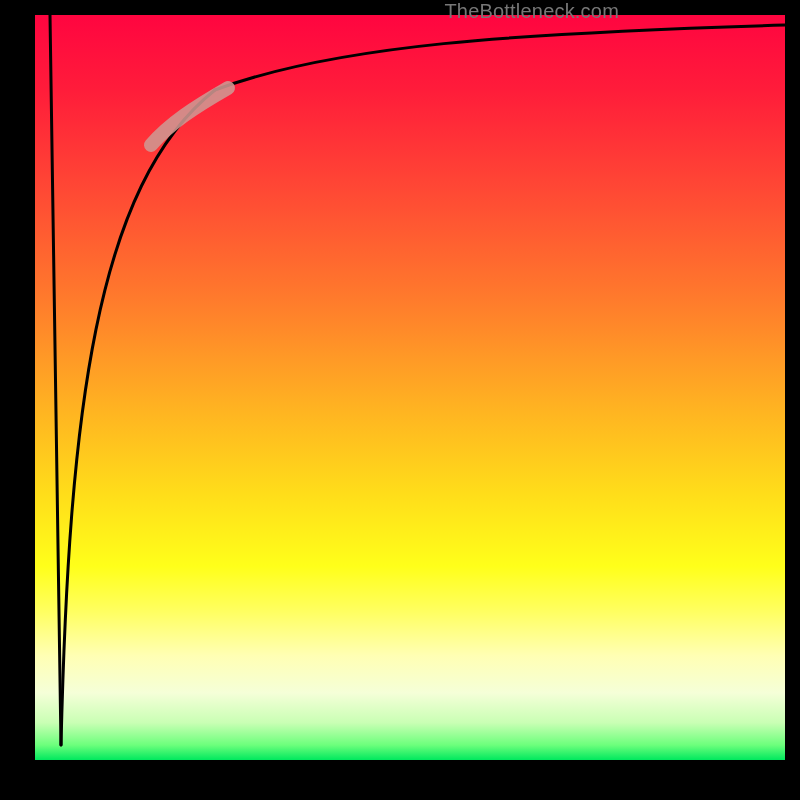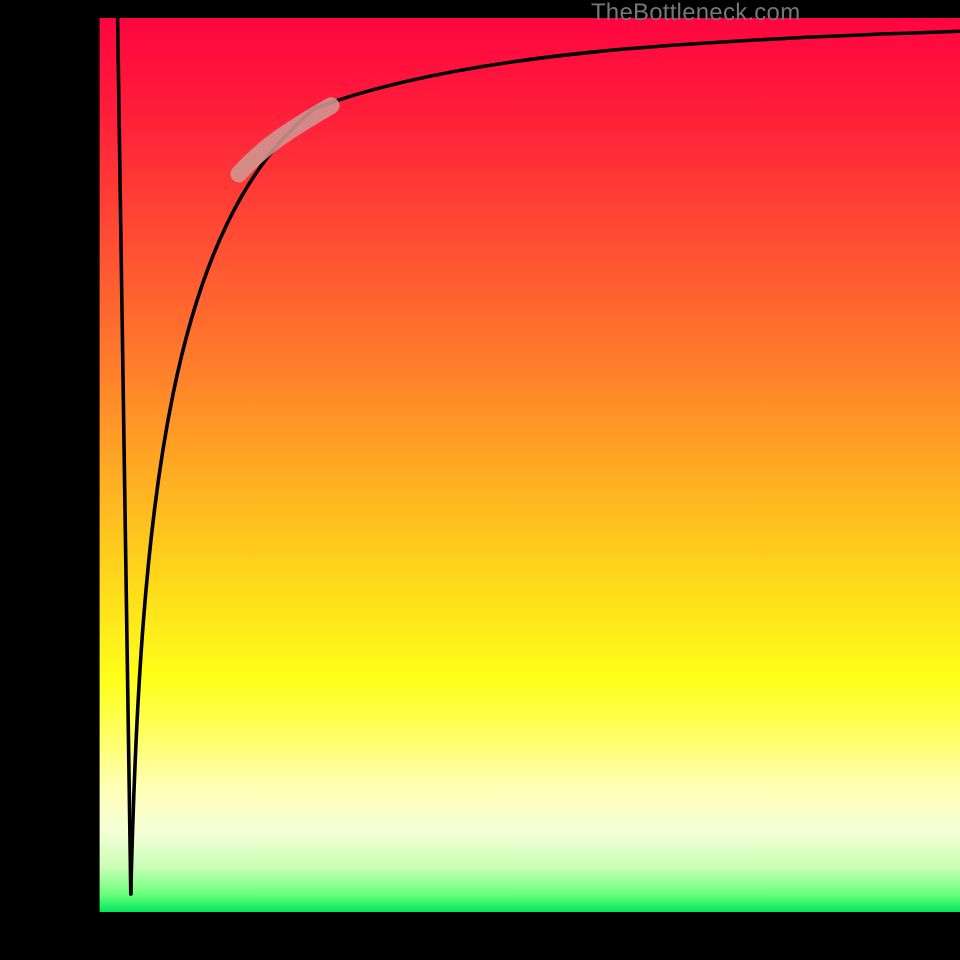--- a/index.html
+++ b/index.html
@@ -9,21 +9,20 @@
     height: 800px;
     background: #000;
     overflow: hidden;
     font-family: Arial, Helvetica, sans-serif;
   }
   .outer {
     position: relative;
     width: 635px;
     height: 800px;
     background: #000;
-    margin-left: 48px;
   }
   .plot-area {
     position: absolute;
     left: 35px;
     top: 15px;
     width: 750px;
     height: 745px;
     background: linear-gradient(
       to bottom,
       #ff0540 0%,

